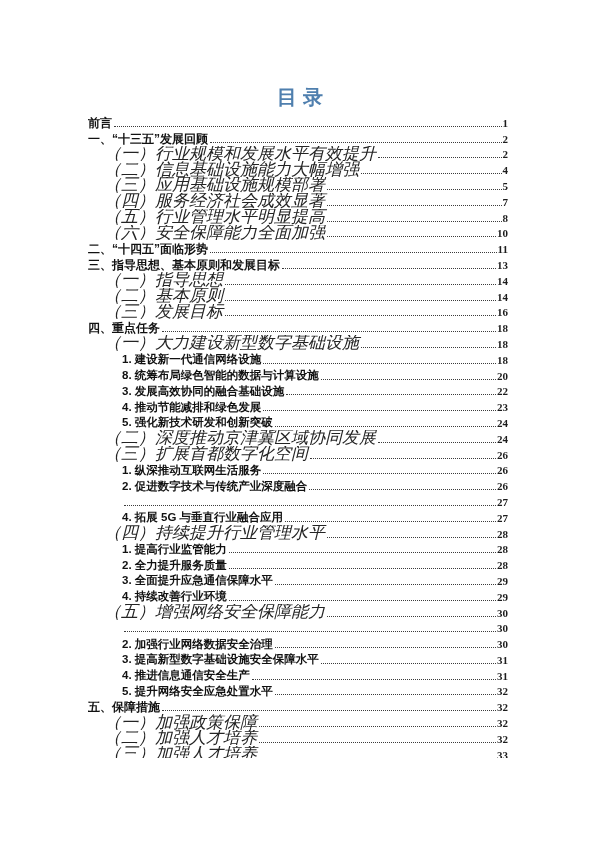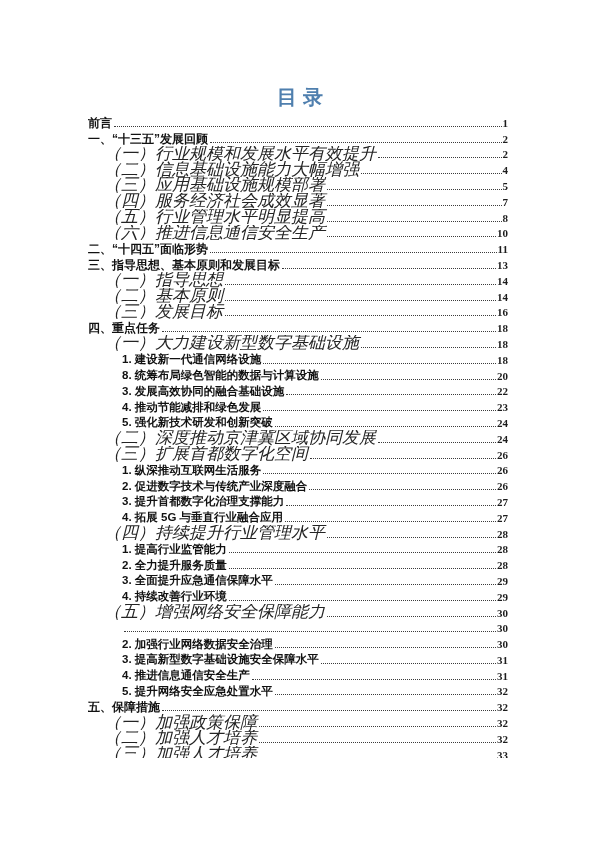--- a/index.html
+++ b/index.html
@@ -132,21 +132,21 @@
         <span class="label">（四）服务经济社会成效显著</span>
         <span class="dots"></span>
         <span class="pg">7</span>
       </div>
       <div class="row lvl2">
         <span class="label">（五）行业管理水平明显提高</span>
         <span class="dots"></span>
         <span class="pg">8</span>
       </div>
       <div class="row lvl2">
-        <span class="label">（六）推进信息通信安全生产</span>
+        <span class="label">（六）安全保障能力全面加强</span>
         <span class="dots"></span>
         <span class="pg">10</span>
       </div>
       <div class="row lvl1">
         <span class="label">二、“十四五”面临形势</span>
         <span class="dots"></span>
         <span class="pg">11</span>
       </div>
       <div class="row lvl1">
         <span class="label">三、指导思想、基本原则和发展目标</span>
@@ -217,21 +217,20 @@
         <span class="label">1. 纵深推动互联网生活服务</span>
         <span class="dots"></span>
         <span class="pg">26</span>
       </div>
       <div class="row lvl3">
         <span class="label">2. 促进数字技术与传统产业深度融合</span>
         <span class="dots"></span>
         <span class="pg">26</span>
       </div>
       <div class="row lvl3">
-        <span class="label">3. 提升首都数字化治理支撑能力</span>
         <span class="dots"></span>
         <span class="pg">27</span>
       </div>
       <div class="row lvl3">
         <span class="label">4. 拓展 5G 与垂直行业融合应用</span>
         <span class="dots"></span>
         <span class="pg">27</span>
       </div>
       <div class="row lvl2">
         <span class="label">（四）持续提升行业管理水平</span>

